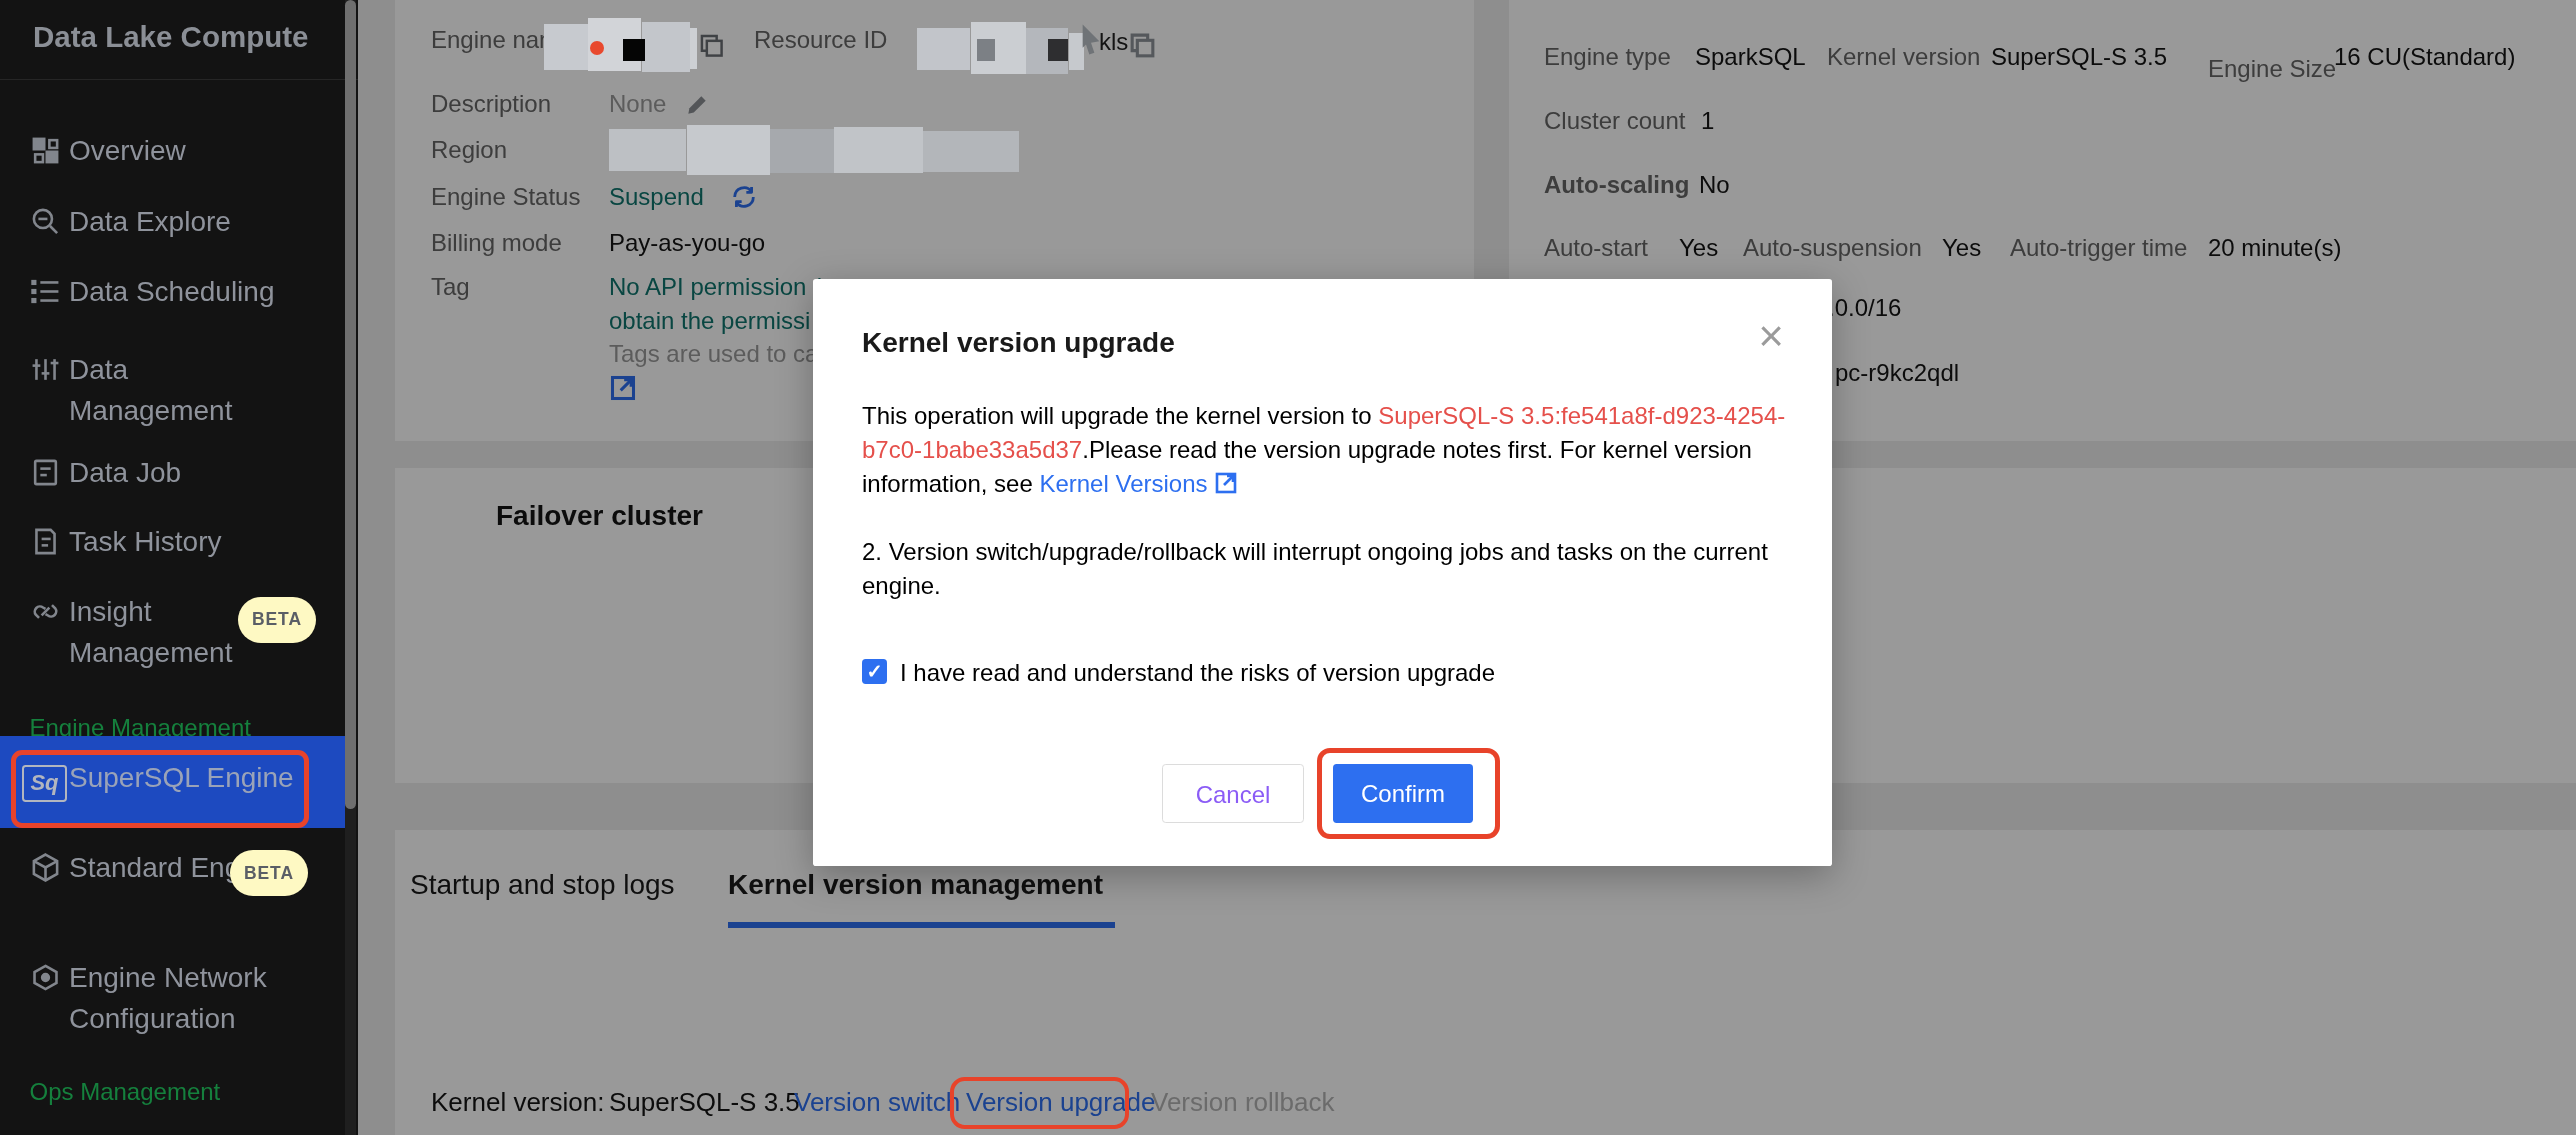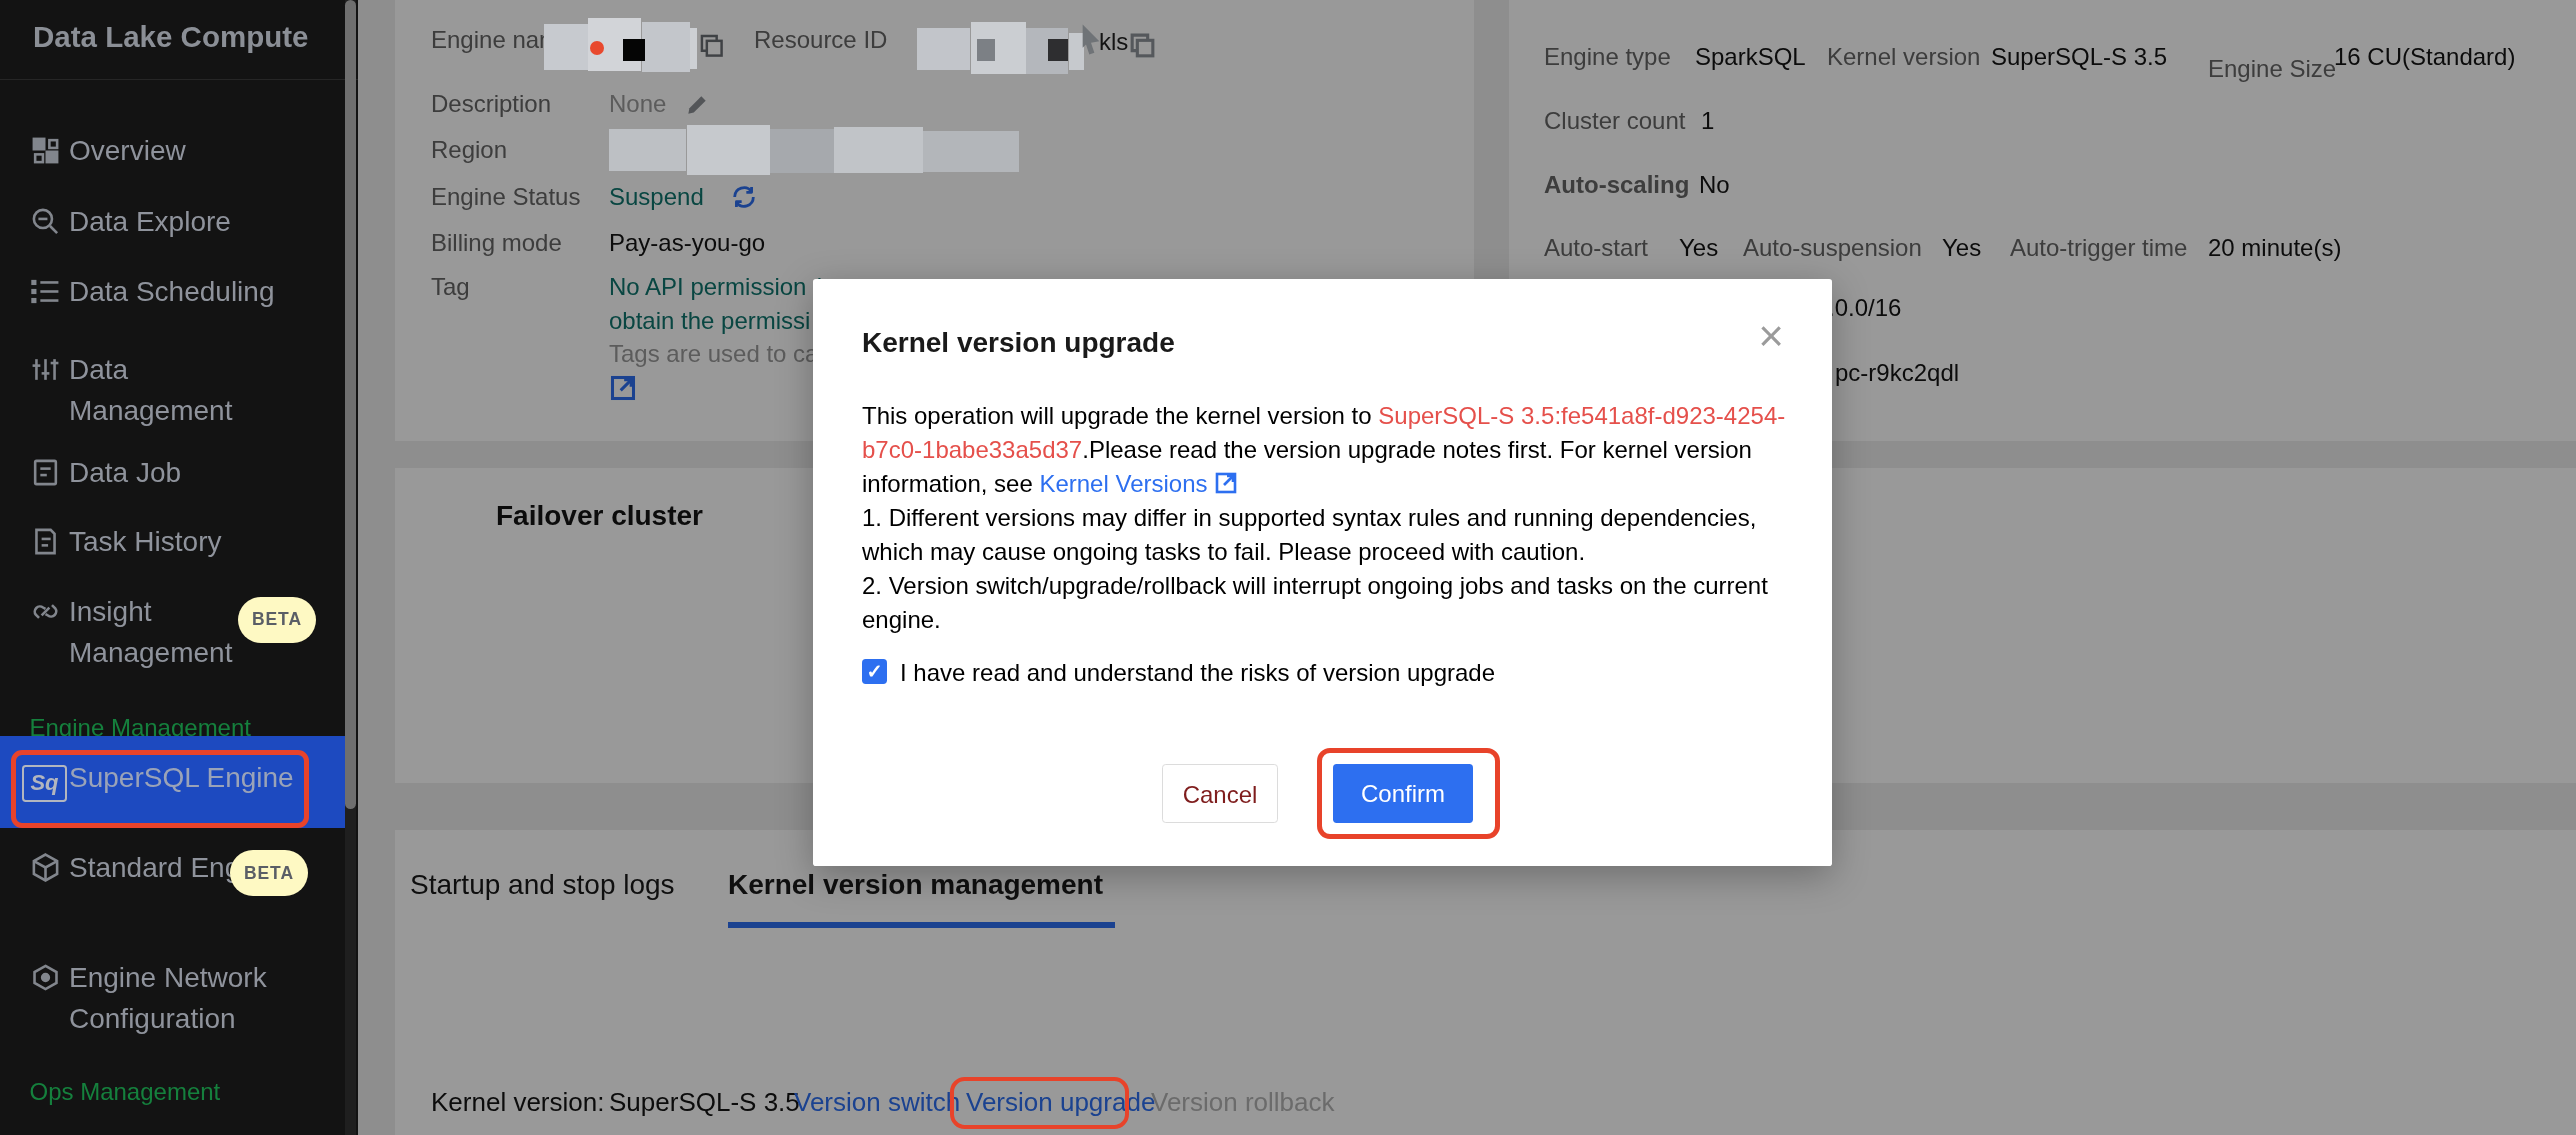--- a/index.html
+++ b/index.html
@@ -49,21 +49,21 @@
   .modal-title{position:absolute;left:49px;top:48px;font-size:28px;font-weight:bold;color:#1a1a1a;}
   .modal-close{position:absolute;right:48px;top:35px;font-size:44px;font-weight:300;color:#9b9b9b;cursor:pointer;line-height:44px;}
   .modal-body{position:absolute;left:49px;top:120px;width:933px;font-size:24px;line-height:34px;color:#000;}
   .modal-red{color:#e5504b;}
   .ext-ic{display:inline-block;vertical-align:-2.8px;}
   .chk-row{position:absolute;left:49px;top:378px;height:29.5px;}
   .chk{position:absolute;left:0;top:1.8px;width:25px;height:25px;background:#2d6ff0;border-radius:3.7px;color:#fff;
        font-size:19.4px;font-weight:bold;text-align:center;line-height:25px;cursor:pointer;}
   .chk-lbl{position:absolute;left:38px;top:1.8px;font-size:24px;color:#000;white-space:nowrap;}
   .btn{position:absolute;top:485px;height:59px;border-radius:3.7px;font-size:24px;text-align:center;line-height:59px;cursor:pointer;box-sizing:border-box;}
-  .btn-cancel{left:349px;width:116px;background:#fff;border:0.9px solid #dcdcdc;color:#7f1d1d;}
+  .btn-cancel{left:349px;width:142px;background:#fff;border:0.9px solid #dcdcdc;color:#8b5cf6;}
   .btn-confirm{left:520px;width:140px;background:#2d6ff0;color:#fff;}
   
   .ann{position:absolute;border:5.5px solid #e8432a;border-radius:13px;z-index:70;background:transparent;}
   .ann-sidebar{left:11px;top:750px;width:288px;height:68px;border-radius:11px;}
   .ann-confirm{left:1317px;top:748px;width:173px;height:81px;}
   .ann-upgrade{left:950px;top:1077px;width:171px;height:44px;border-width:4.6px;border-radius:14.8px;}
   .cursor-shape{position:absolute;z-index:56;}
 </style>
 </head>
 <body>
@@ -289,21 +289,20 @@
     <div class="modal-close">×</div>
 
     <div class="modal-body">
       <span>This operation will upgrade the kernel version to </span><span class="modal-red">SuperSQL-S 3.5:fe541a8f-d923-4254-b7c0-1babe33a5d37</span><span>.Please read the version upgrade notes first. For kernel version information, see </span><span class="blue-link">Kernel Versions</span>
       <svg class="ext-ic" width="24" height="24" viewBox="0 0 24 24" fill="none" stroke="#2d6ff0" stroke-width="2.6">
         <rect x="3" y="3" width="18" height="18"></rect>
           <path d="M10 14 L19 5"></path>
           <path d="M13 5 h6 v6"></path>
       </svg>
       <br>
-      <span>1. Different versions may differ in supported syntax rules and running dependencies, which may cause ongoing tasks to fail. Please proceed with caution.</span>
       <br>
       <span>2. Version switch/upgrade/rollback will interrupt ongoing jobs and tasks on the current engine.</span>
     </div>
 
     <div class="chk-row">
       <span class="chk">✓</span>
       <span class="chk-lbl">I have read and understand the risks of version upgrade</span>
     </div>
 
     <div class="btn btn-cancel">Cancel</div>

